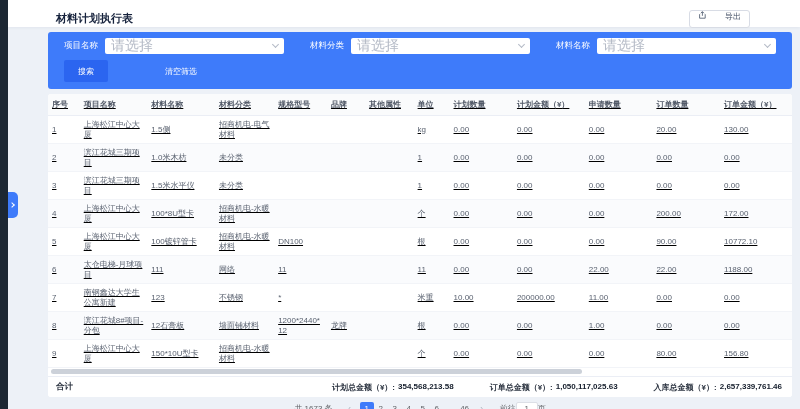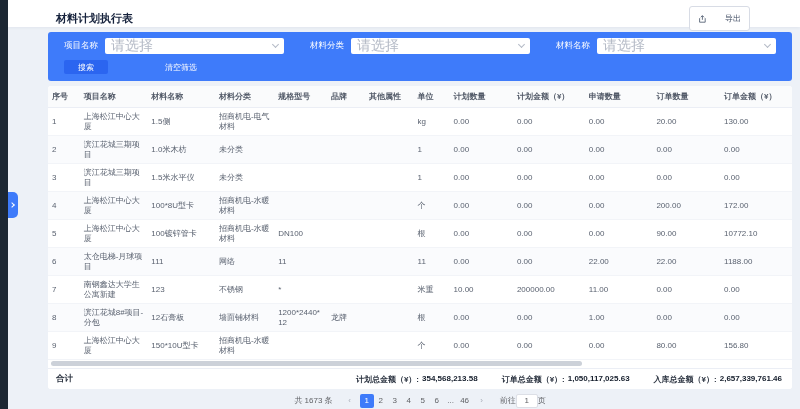--- a/index.html
+++ b/index.html
@@ -10,55 +10,55 @@
   .left-strip { position:absolute; left:0; top:0; width:8px; height:409px; background:#1c2733; z-index:5; }
   .expand-tab { position:absolute; left:8px; top:192px; width:10px; height:26px; background:#3e7bfa;
     border-radius:0 5px 5px 0; z-index:6; display:flex; align-items:center; justify-content:center; cursor:pointer; }
   .expand-tab .caret { width:4px; height:4px; border-top:1px solid #fff; border-right:1px solid #fff;
     transform:rotate(45deg); margin-left:-2px; }
 
   .main { position:absolute; left:8px; top:0; width:792px; height:409px; }
   .topbar { height:27px; background:#ffffff; display:flex; align-items:center; justify-content:space-between;
     padding:10px 50px 0 48px; box-shadow:0 1px 3px rgba(30,50,90,.06); }
   .title { font-size:11px; font-weight:bold; color:#17233d; }
-  .export-btn { display:flex; align-items:center; gap:19px; height:25px; padding:0 8px; background:#fff;
+  .export-btn { display:flex; gap:19px; height:18px; padding:0 8px; background:#fff;
     border:1px solid #d8dce5; border-radius:3px; font-size:8px; color:#445066; cursor:pointer; }
 
   .content { padding:5px 8px 0 40px; }
 
   .filter-panel { background:#3e7bfa; border-radius:3px; padding:6px 16px 7px 16px; }
   .filter-row { display:flex; gap:26px; }
   .fgroup { display:flex; align-items:center; gap:7px; flex:1; }
   .flabel { color:#ffffff; font-size:8.5px; white-space:nowrap; }
   .fselect { flex:1; height:16px; background:#ffffff; border-radius:2px; display:flex; align-items:center;
     justify-content:space-between; padding:0 6px; cursor:pointer; }
   .fph { color:#b4bac6; font-size:14px; }
   .chev { width:5px; height:5px; border-right:1px solid #b4bac6; border-bottom:1px solid #b4bac6;
     transform:rotate(45deg); margin-top:-3px; }
   .filter-actions { margin-top:6px; display:flex; align-items:center; gap:14px; }
-  .search-btn { height:14px; padding:0 14px; background:#2b65f0; color:#fff; border:none; border-radius:2px;
+  .search-btn { height:22px; padding:0 14px; background:#2b65f0; color:#fff; border:none; border-radius:2px;
     font-size:8px; cursor:pointer; }
   .clear-btn { background:transparent; border:none; color:#ffffff; font-size:8px; cursor:pointer;margin-left:43px; }
 
   .table-card { margin-top:5px; background:#ffffff; border-radius:3px; overflow:hidden; }
-  table { width:100%; border-collapse:collapse; table-layout:fixed; }
+  table { width:100%; border-collapse:collapse; table-layout:fixed;text-decoration:underline; }
   thead th { background:#fafbfc; font-size:8px; color:#525a68; font-weight:bold; text-align:left;
     padding:5px 4px; border-bottom:1px solid #ebeef5; white-space:nowrap; overflow:hidden; }
   tbody td { font-size:8px; color:#5a6270; padding:3.5px 4px; border-bottom:1px solid #f2f4f8;
     line-height:10px; word-break:break-all; vertical-align:middle; }
   tbody tr { background:#ffffff; }
   tbody tr:nth-child(even) { background:#fafbfd; }
 
   .hscroll { height:8px; padding:1px 3px; background:#fff; }
   .hscroll .thumb { width:72%; height:5px; background:#ccd1d9; border-radius:3px; cursor:pointer; }
 
   .summary-row { display:flex; align-items:center; height:21px; padding:0 10px 0 8px;
     border-top:1px solid #ebeef5; background:#ffffff; font-size:8px; }
   .sum-label { font-weight:bold; color:#2b3340; font-size:8.5px; }
-  .sum-items { margin-left:auto; display:flex; gap:24px; }
+  .sum-items { margin-left:auto; display:flex; gap:36px; }
   .sumitem { display:flex; gap:3px; }
   .sumlab { font-weight:bold; color:#2b3340; }
   .sumval { font-weight:bold; color:#141d2b; }
 
   .pagination { height:23px; display:flex; align-items:center; justify-content:center; gap:3px;
     font-size:8px; color:#606266; }
   .pagination .total { margin-right:7px; color:#606266; }
   .pg { min-width:14px; height:14px; border:none; background:transparent; font-size:8px; color:#606266;
     border-radius:2px; cursor:pointer; line-height:14px; }
   .pg.arrow { color:#a8adb8; }

